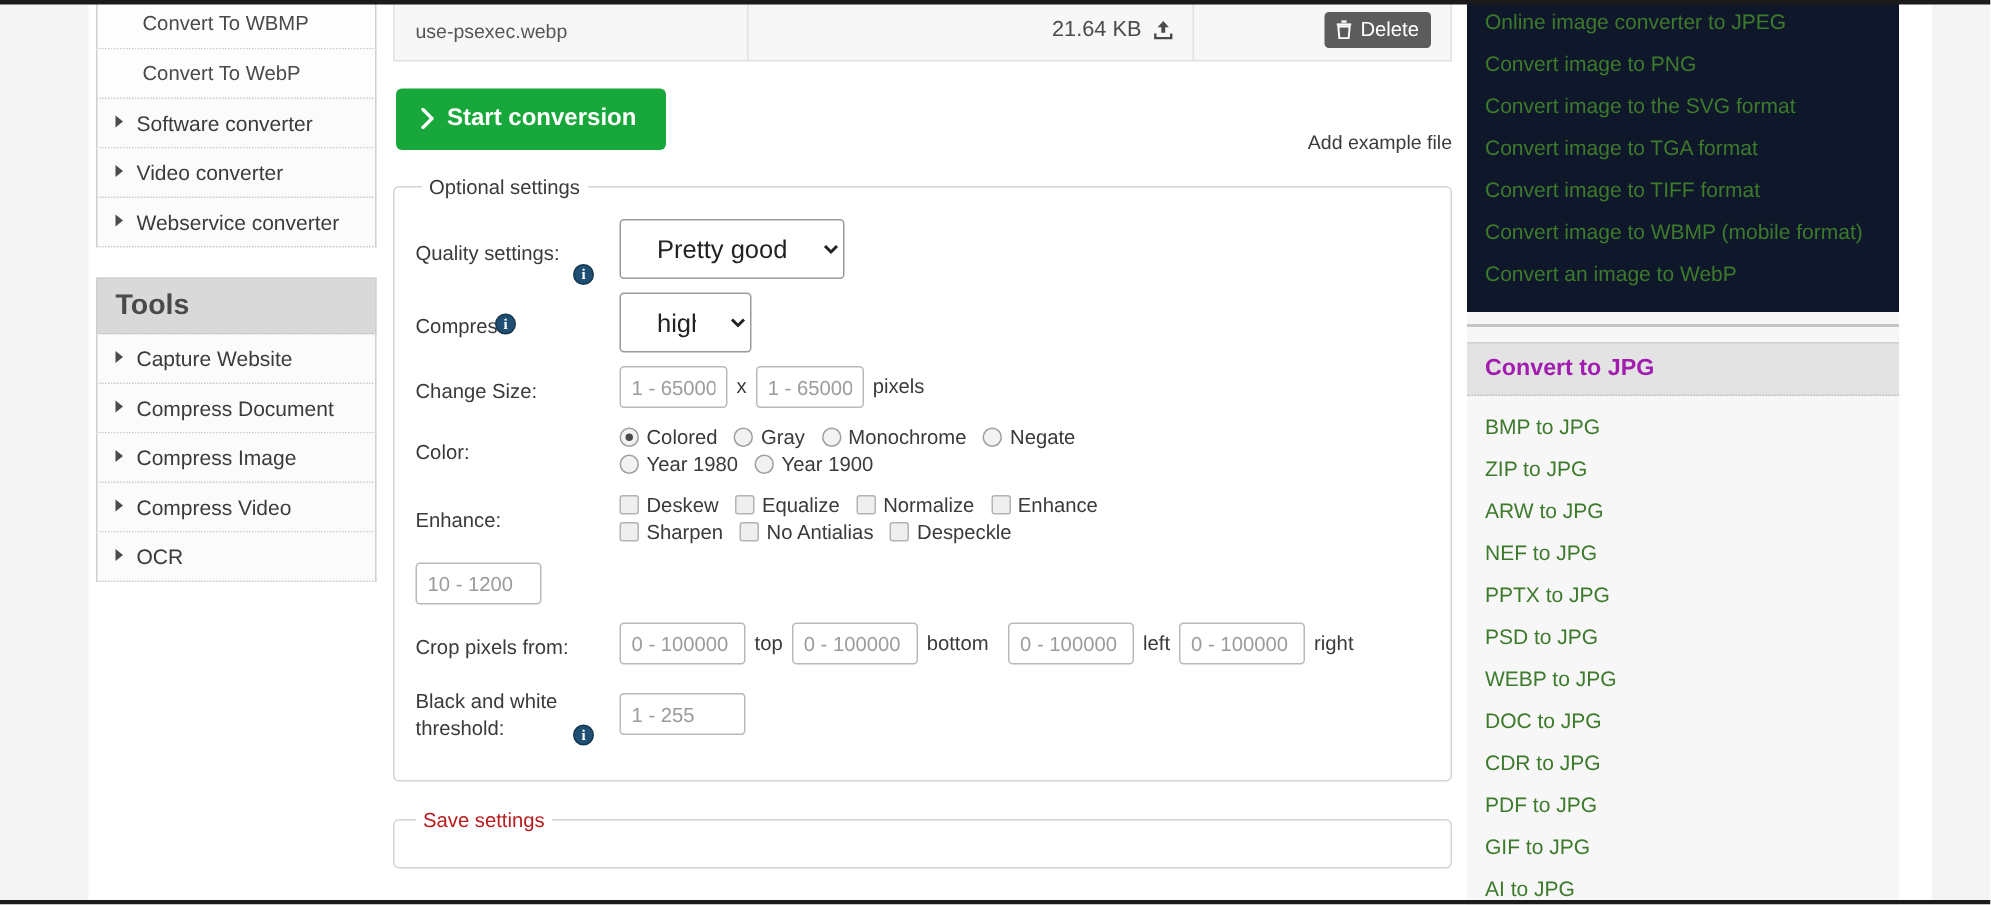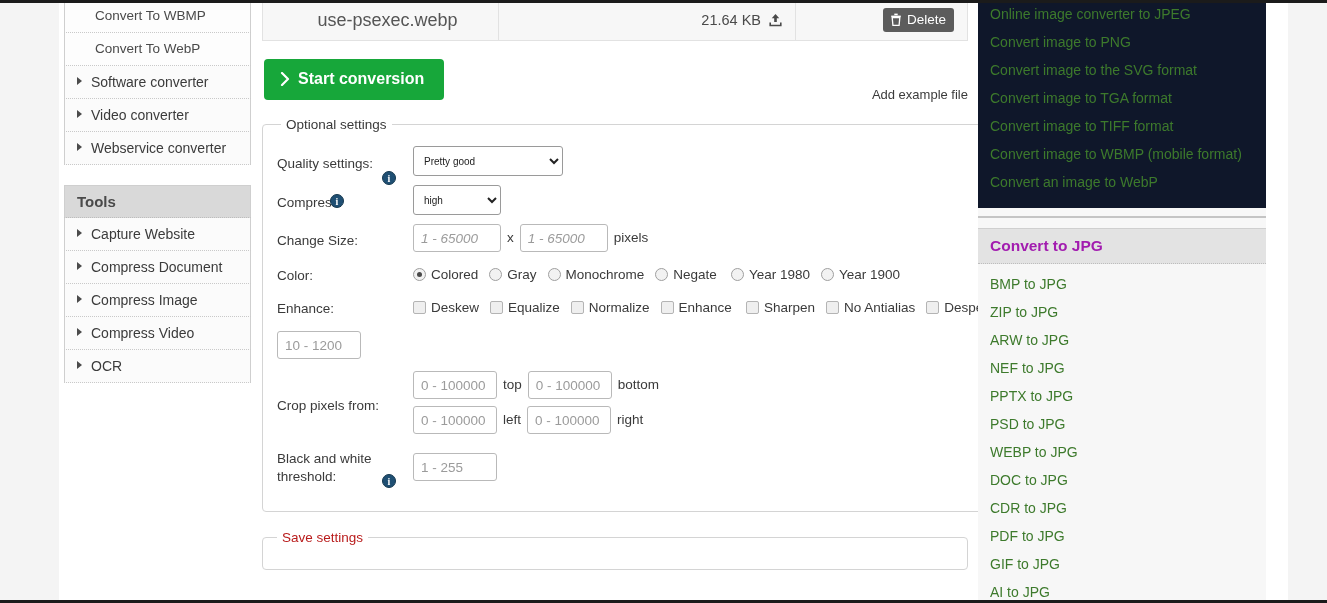--- a/index.html
+++ b/index.html
@@ -68,21 +68,21 @@
     width: 0; height: 0;
     border-left: 5px solid #4b4b4b;
     border-top: 4px solid transparent;
     border-bottom: 4px solid transparent;
   }
   .sec-header {
     background: #d9d9d9;
     border: 1px solid #cfcfcf;
     border-bottom: 1px dotted #bdbdbd;
     padding: 7px 10px 7px 12px;
-    font-size: 15px;
+    font-size: 19px;
     font-weight: bold;
     color: #4a4a4a;
   }
   .tools-gap { height: 20px; }
 
   
   .center {
     position: absolute; left: 262px; top: 0; width: 706px;
   }
   .file-row {
@@ -90,23 +90,22 @@
     height: 41px;
     border: 1px solid #e2e2e2;
     border-top: none;
     background: #f7f7f7;
   }
   .file-name {
     width: 236px;
     display: flex; align-items: center;
     padding-left: 14px;
     border-right: 1px solid #e2e2e2;
-    font-size: 18px;
+    font-size: 13px;
     color: #555;
-    justify-content: center;
   }
   .file-size {
     flex: 1;
     display: flex; align-items: center; justify-content: flex-end;
     padding-right: 12px;
     border-right: 1px solid #e2e2e2;
     font-size: 14.5px;
     color: #4a4a4a;
     gap: 7px;
   }
@@ -189,49 +188,49 @@
     line-height: 13px;
     font-family: "Liberation Serif", serif;
     vertical-align: middle;
   }
   .info-inline-q { position: absolute; left: 105px; top: 22px; }
   .info-inline-c { position: absolute; left: 53px; top: 6px; }
   .info-inline-bw { position: absolute; left: 105px; top: 26px; }
 
   select.sel {
     font-family: "Liberation Sans", sans-serif;
-    font-size: 10px;
-    padding: 4px 6px;
+    font-size: 17px;
+    padding: 4px 20px;
     border: 1px solid #9a9a9a;
     border-radius: 3px;
     background: #fff;
     color: #222;
-    height: 30px;
+    height: 40px;
   }
   select.sel-quality { width: 150px; }
   select.sel-compress { width: 88px; }
 
   input.txt {
     font-family: "Liberation Sans", sans-serif;
     font-size: 13.5px;
     border: 1px solid #b9b9b9;
     border-radius: 3px;
     padding: 5px 7px;
     height: 28px;
     color: #333;
     background: #fff;
   }
   input.txt::placeholder { color: #9b9b9b; }
-  .w-size { width: 88px; font-style: italic; }
+  .w-size { width: 72px; }
   .w-dpi  { width: 84px; }
   .w-crop { width: 84px; }
   .w-bw   { width: 84px; }
   .unit { font-size: 13.5px; color: #3a3a3a; margin: 0 6px; line-height: 28px; }
 
-  .opt-grid { display: flex; flex-direction: row; gap: 3px; padding-top: 3px; }
+  .opt-grid { display: flex; flex-direction: column; gap: 3px; padding-top: 3px; }
   .opt-line { display: flex; align-items: center; flex-wrap: nowrap; gap: 0; }
   .opt {
     display: inline-flex; align-items: center;
     margin-right: 11px;
     font-size: 13.5px;
     color: #3a3a3a;
     cursor: pointer;
     white-space: nowrap;
   }
   .radio-dot {
@@ -248,21 +247,21 @@
     border-radius: 50%; background: #4a4a4a;
   }
   .chk-box {
     width: 13px; height: 13px;
     border: 1px solid #b4b4b4;
     background: #efefef;
     border-radius: 2px;
     margin-right: 5px;
     display: inline-block;
   }
-  .crop-rows { display: flex; flex-direction: column; gap: 7px; }
+  .crop-rows { display: flex; flex-direction: row; gap: 7px; }
   .crop-line { display: flex; align-items: center; }
 
   fieldset.save-settings {
     margin: 18px 0 0 0;
     border: 1px solid #d4d4d4;
     border-radius: 4px;
     padding: 10px;
     height: 40px;
   }
   fieldset.save-settings > legend {

